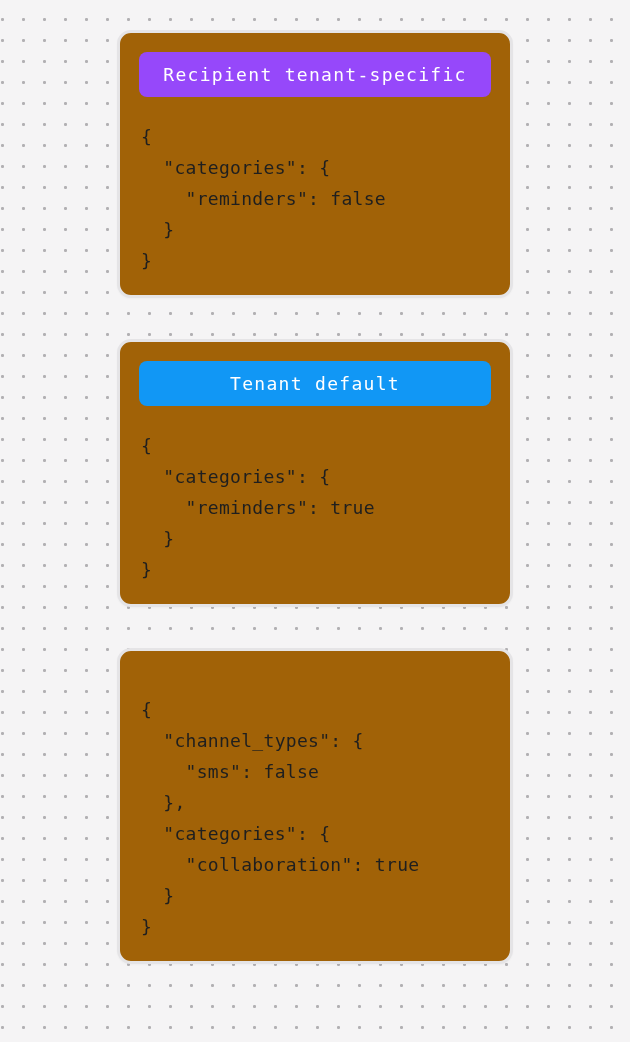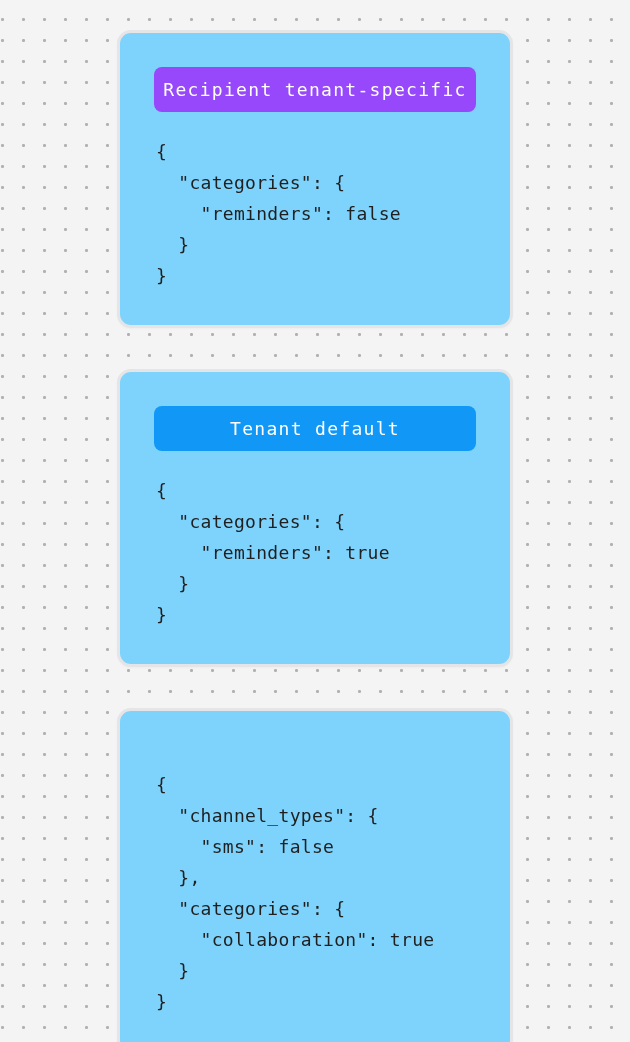--- a/index.html
+++ b/index.html
@@ -11,24 +11,24 @@
     background-size: 21px 21px;
     background-position: 13px 9px;
     font-family: "DejaVu Sans Mono", monospace;
     overflow: hidden;
   }
   .canvas { padding-top: 30px; }
   .card {
     width: 396px;
     box-sizing: border-box;
     margin: 0 auto 41px auto;
-    background: #7dd3fc;
+    background: #a16207;
     border: 3px solid #e5e4e6;
     border-radius: 14px;
-    padding: 34px;
+    padding: 19px;
     box-shadow: 0 1px 2px rgba(0,0,0,0.03);
   }
   .badge {
     height: 45px;
     border-radius: 8px;
     display: flex;
     align-items: center;
     justify-content: center;
     color: #ffffff;
     font-size: 18px;

